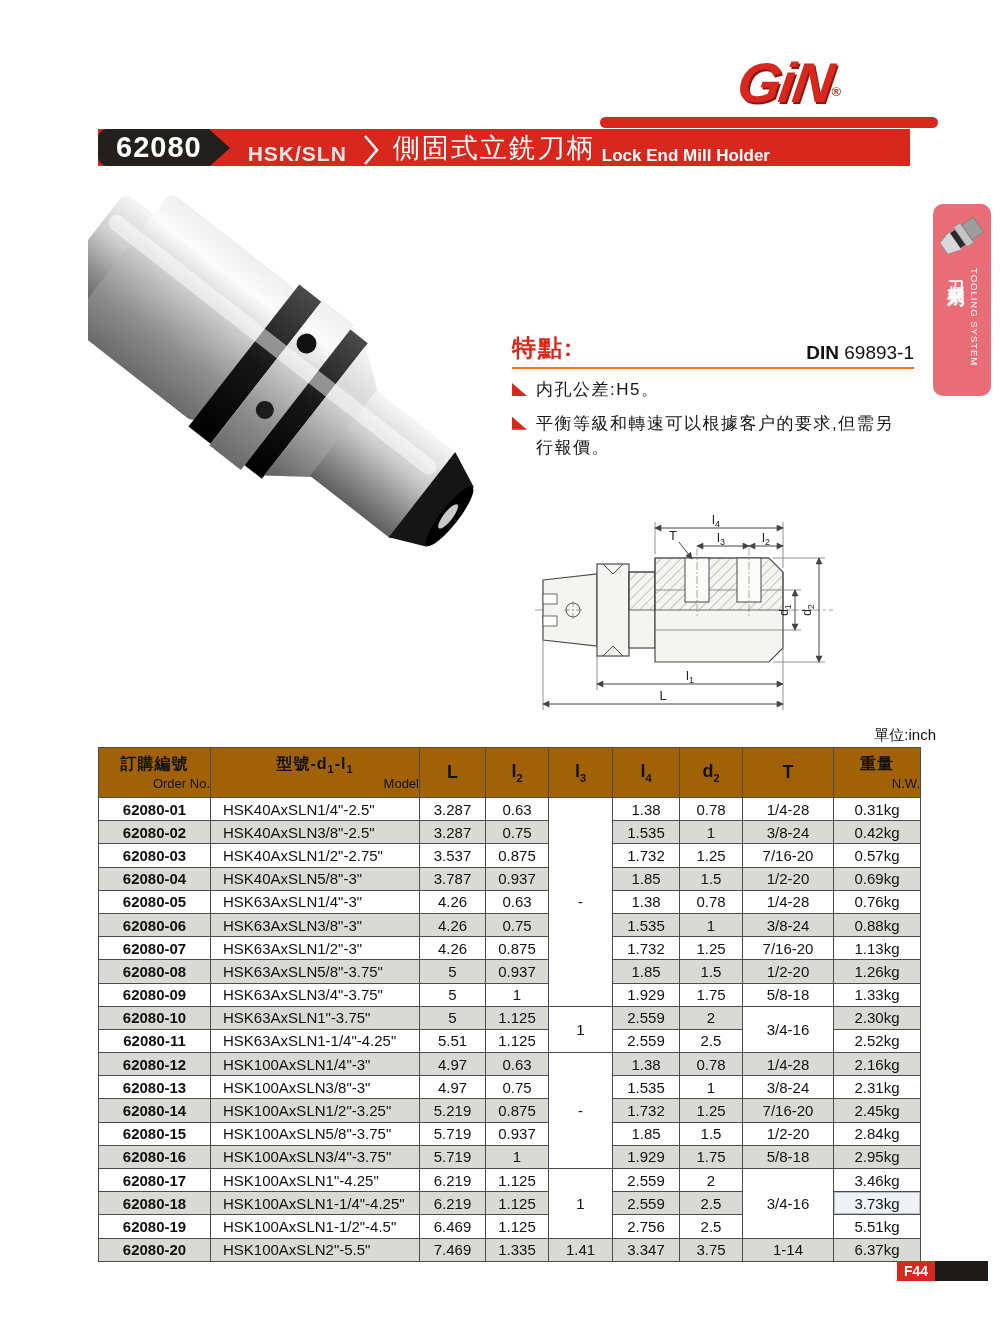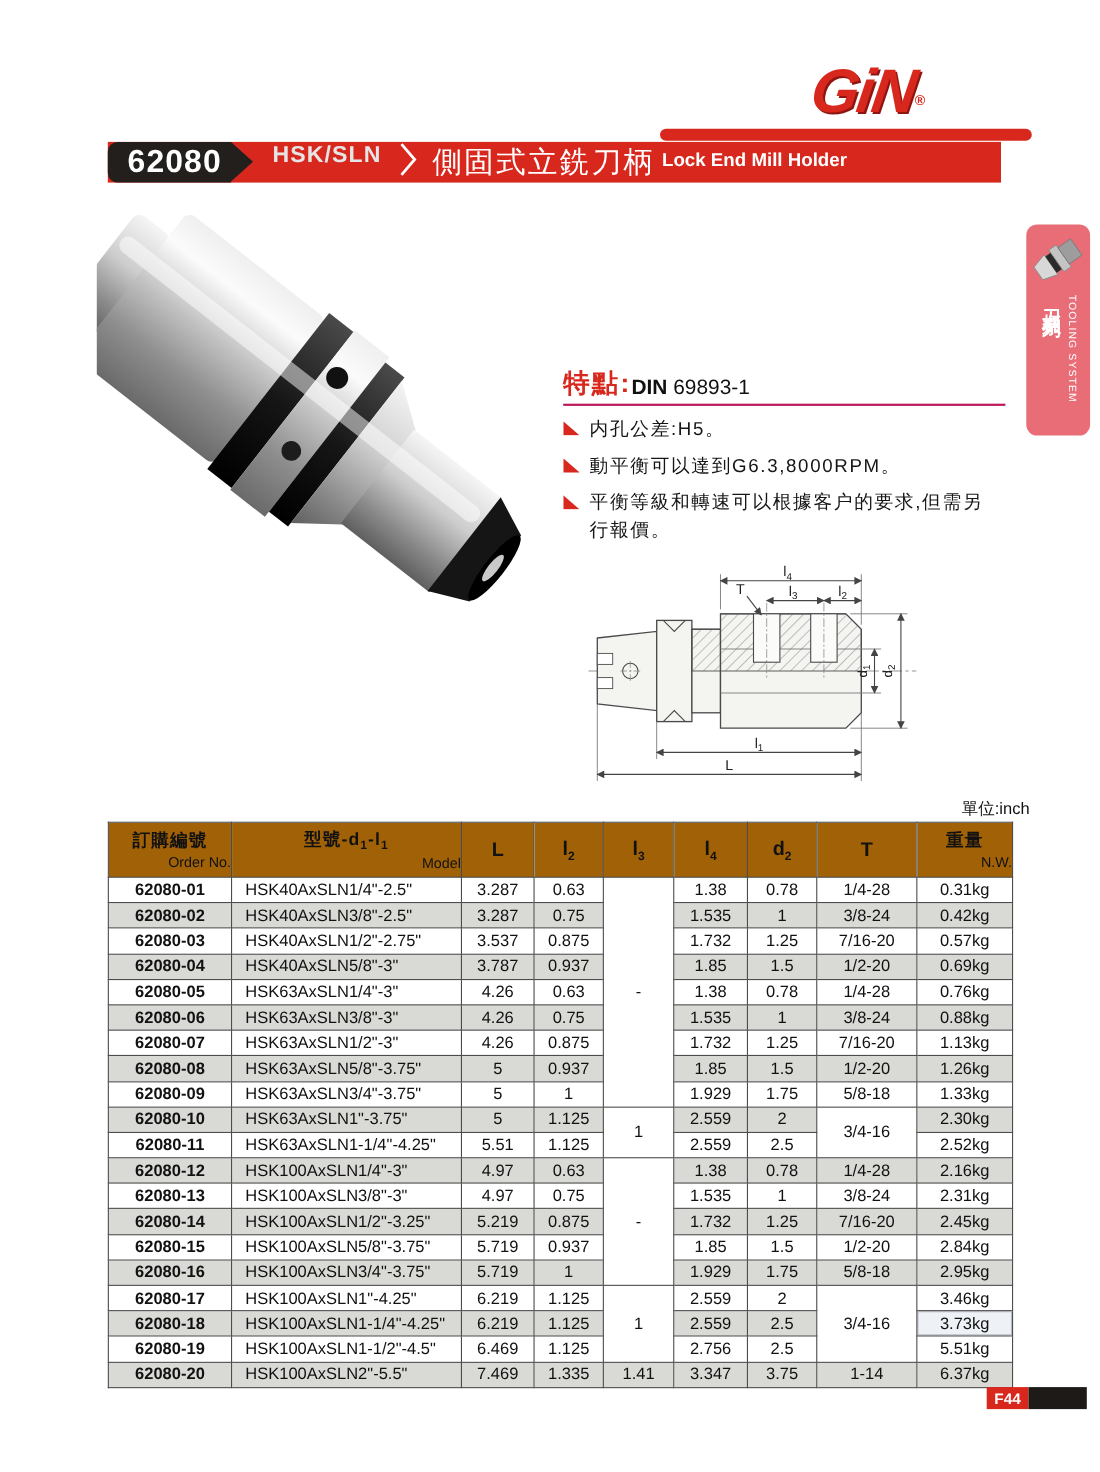--- a/index.html
+++ b/index.html
@@ -10,35 +10,35 @@
   .logo{position:absolute;left:738px;top:50px;width:210px;height:64px;}
   .logo-text{font-size:56px;font-weight:900;font-style:italic;color:#d8281e;
     letter-spacing:-2px;transform:skewX(-8deg);display:inline-block;
     text-shadow:2px 2px 0 #8f1510;}
   .logo-reg{font-size:13px;font-weight:bold;color:#d8281e;vertical-align:super;}
   .logo-underline{position:absolute;left:600px;top:117px;width:338px;height:11px;
     background:#d8281e;border-radius:7px;}
 
   
   .header-bar{position:absolute;left:98px;top:129px;width:812px;height:37px;
-    background:#d8281e;display:flex;align-items:flex-start;}
+    background:#d8281e;display:flex;align-items:flex-end;}
   .code-badge{display:flex;align-items:center;height:37px;background:#231f1c;
     border-radius:9px 0 0 9px;padding:0 8px 0 18px;color:#fff;font-size:29px;
     font-weight:800;letter-spacing:1px;}
   .code-badge-arrow{width:0;height:0;border-top:18.5px solid transparent;
     border-bottom:18.5px solid transparent;border-left:20px solid #231f1c;}
   .series-label{color:#e5e5e5;font-size:21px;font-weight:bold;letter-spacing:1px;margin-left:18px;}
   .chev{margin:0 12px 0 14px;display:flex;align-items:center;}
   .title-zh{color:#fff;font-size:27px;letter-spacing:2px;}
   .title-en{color:#fff;font-size:17px;font-weight:bold;margin-left:6px;padding-top:7px;}
 
   
   .features{position:absolute;left:512px;top:332px;width:402px;}
-  .feat-head{display:flex;align-items:flex-end;
-    border-bottom:2px solid #be185d;padding-bottom:3px;}
+  .feat-head{display:flex;justify-content:space-between;align-items:flex-end;
+    border-bottom:2px solid #f97316;padding-bottom:3px;}
   .feat-title{color:#d8281e;font-size:24px;font-weight:bold;letter-spacing:2px;}
   .feat-std{font-size:19px;color:#111;}
   .feat-std b{font-weight:bold;}
   .feat-list{list-style:none;margin:8px 16px 0 0;padding:0;}
   .feat-list li{display:flex;margin-top:9px;font-size:17px;letter-spacing:1.5px;
     line-height:1.45;color:#151515;}
   .tri{flex:none;width:15px;height:13px;background:#d8281e;margin:5px 9px 0 0;
     clip-path:polygon(0 0,100% 100%,0 100%);}
 
   
@@ -143,24 +143,20 @@
       <span class="feat-title">特點:</span>
       <span class="feat-std"><b>DIN</b><span> 69893-1</span></span>
     </div>
     <ul class="feat-list">
       <li>
           <span class="tri"></span>
           <span>内孔公差:H5。</span>
         </li>
       <li>
           <span class="tri"></span>
-          <span>動平衡可以達到G6.3,8000RPM。</span>
-        </li>
-      <li>
-          <span class="tri"></span>
           <span>平衡等級和轉速可以根據客户的要求,但需另行報價。</span>
         </li>
     </ul>
   </div>
 
   <svg style="position:absolute;left:533px;top:498px;" width="382" height="228" viewBox="0 0 382 228">
     <defs>
       <pattern id="hh" width="7" height="7" patternUnits="userSpaceOnUse" patternTransform="rotate(45)">
         <line x1="0" y1="0" x2="0" y2="7" stroke="#8f8f8f" stroke-width="1"></line>
       </pattern>

